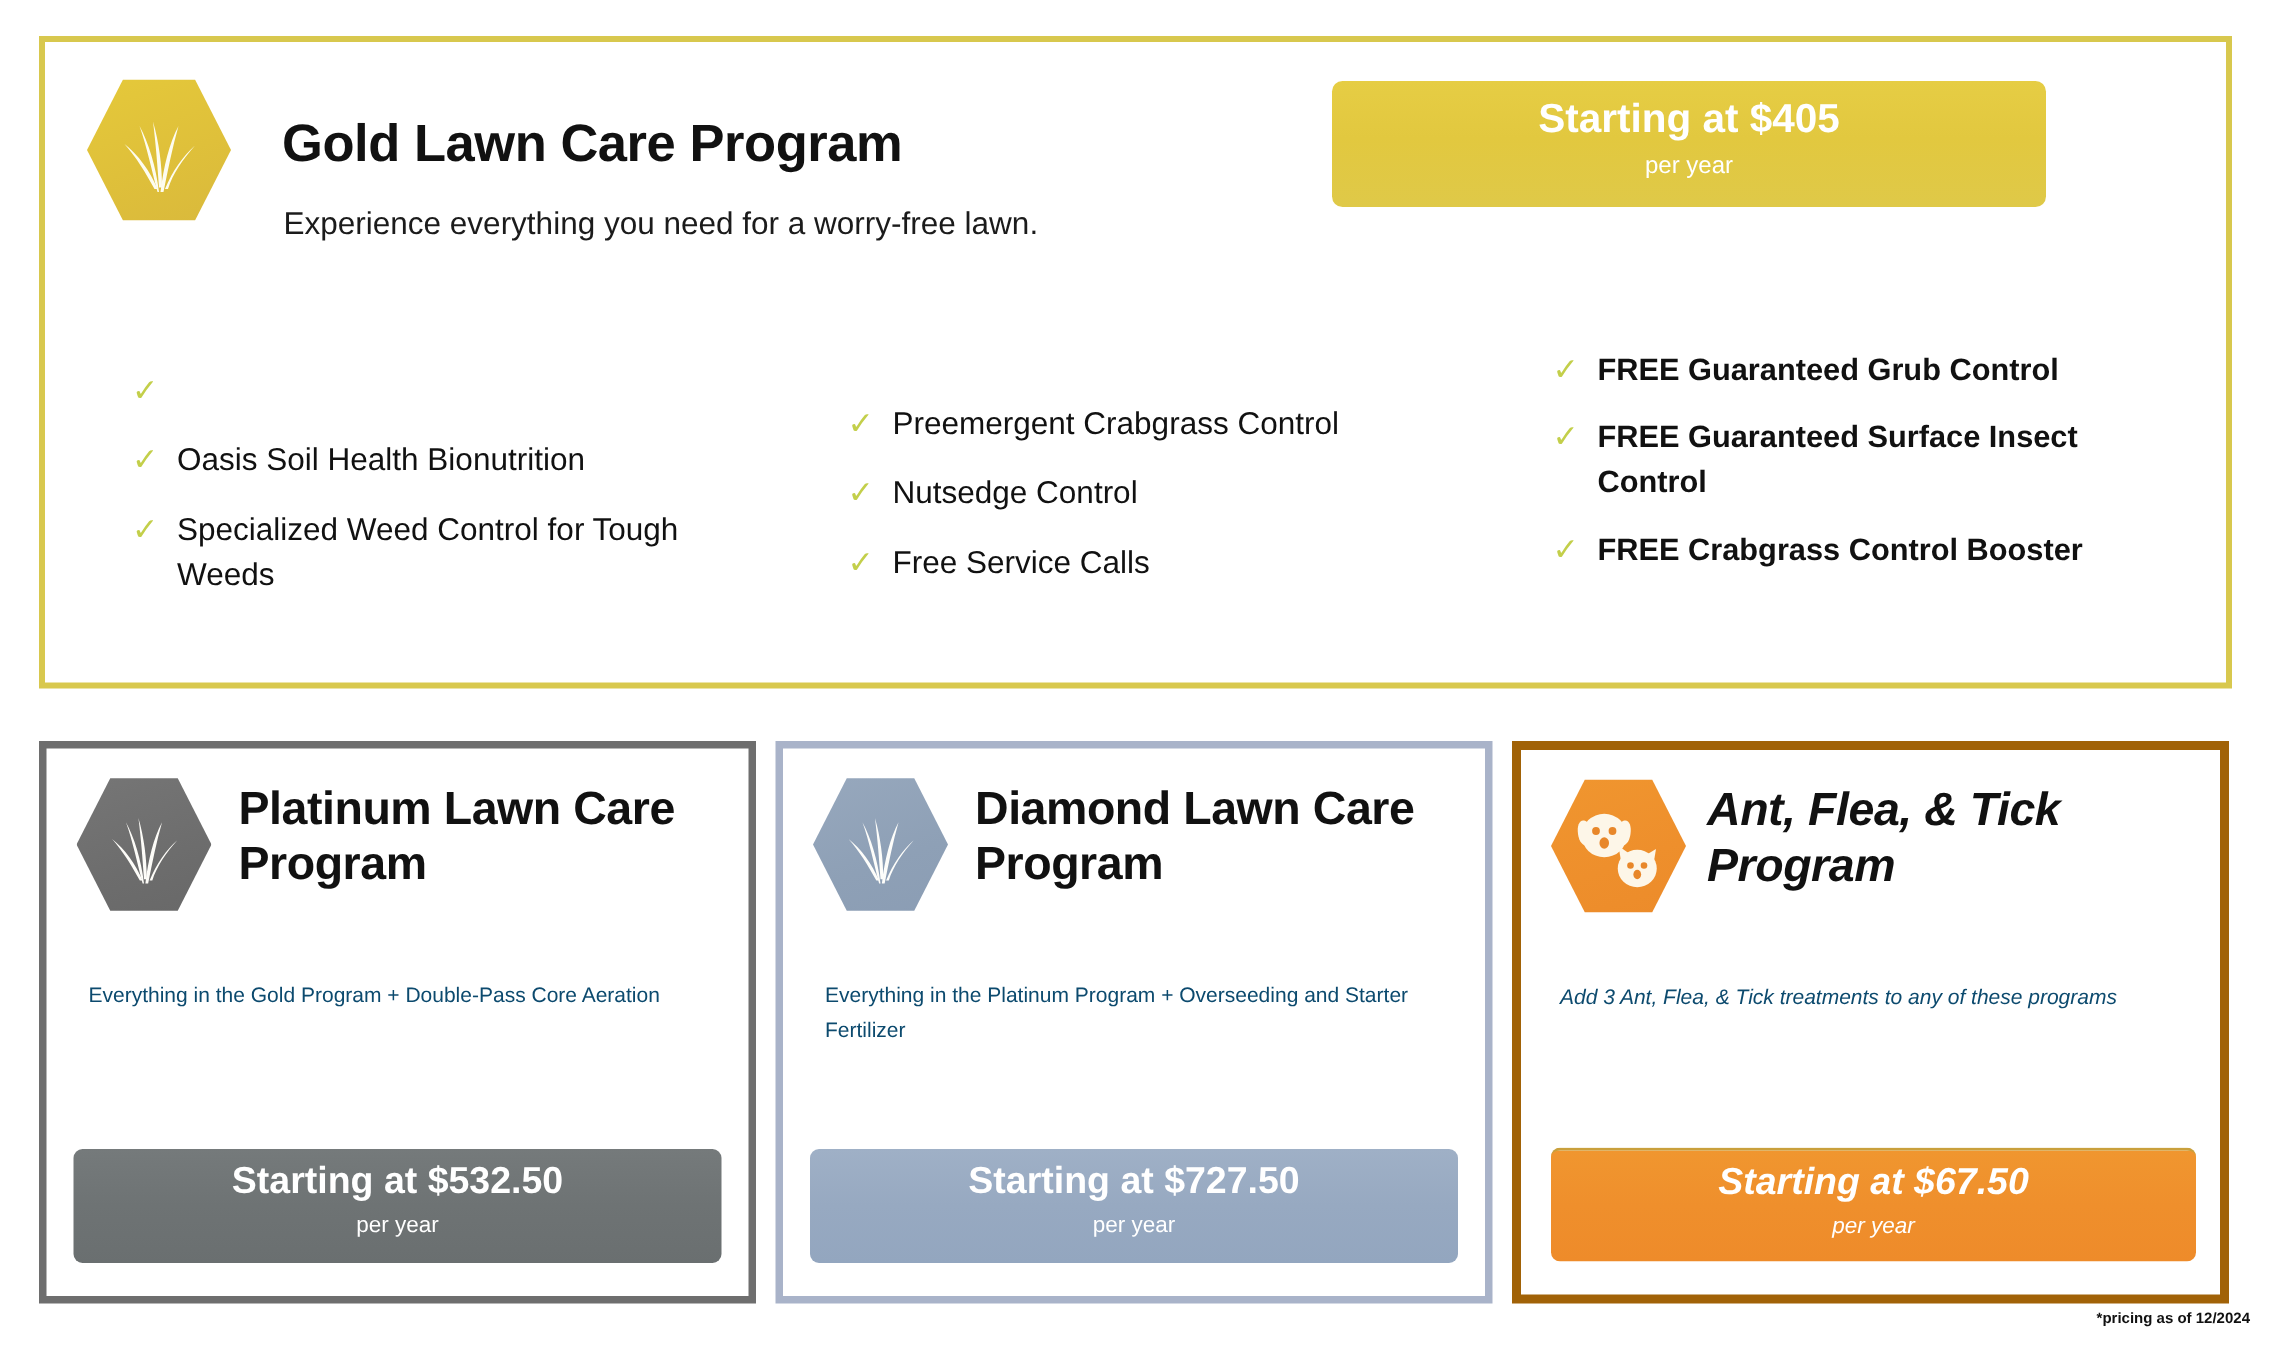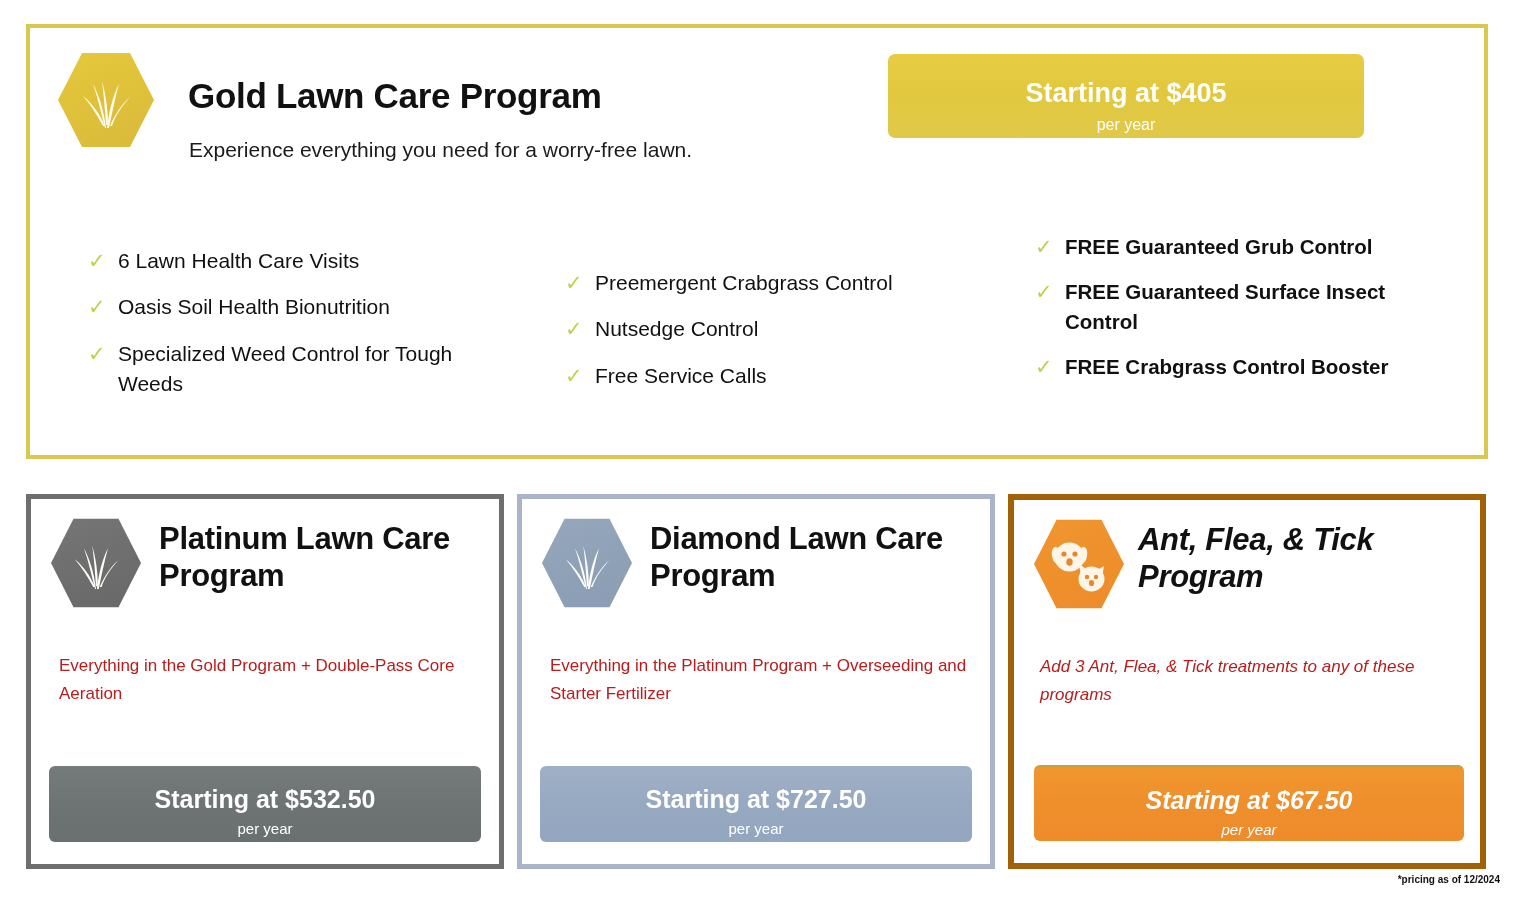--- a/index.html
+++ b/index.html
@@ -51,21 +51,21 @@
   }
 
   #gold-badge {
     position: absolute;
     left: 858px; top: 26px;
     width: 476px; height: 84px;
     border-radius: 7px;
     background: linear-gradient(180deg, #e6cd44 0%, #e2c83f 45%, #dfc948 100%);
     text-align: center;
     color: #ffffff;
-    padding-top: 25px;
+    padding-top: 11px;
   }
   #gold-badge .price { font-size: 27px; font-weight: bold; line-height: 1.1; }
   #gold-badge .per   { font-size: 16px; margin-top: 7px; }
 
   
   .gcol { position: absolute; }
   #gcol1 { left: 58px;  top: 218px; width: 420px; }
   #gcol2 { left: 535px; top: 240px; width: 430px; }
   #gcol3 { left: 1005px; top: 204px; width: 420px; }
 
@@ -118,34 +118,34 @@
     line-height: 1.18;
     letter-spacing: -0.3px;
     color: #111;
   }
   #pet-card .card-title { left: 124px; }
 
   .card-desc {
     position: absolute;
     left: 28px; top: 153px;
     width: 424px;
-    font-size: 17px;
+    font-size: 14px;
     line-height: 1.65;
-    color: #b91c1c;
+    color: #0c4a6e;
   }
   #pet-card .card-desc { left: 26px; }
 
   .card-badge {
     position: absolute;
     left: 18px; bottom: 22px;
     width: 432px; height: 76px;
     border-radius: 6px;
     text-align: center;
     color: #ffffff;
-    padding-top: 20px;
+    padding-top: 8px;
   }
   .card-badge .price { font-size: 25px; font-weight: bold; line-height: 1.1; }
   .card-badge .per   { font-size: 15px; margin-top: 6px; }
   #plat-badge { background: linear-gradient(180deg, #757a7b 0%, #6e7374 50%, #6a6f70 100%); }
   #dia-badge  { background: linear-gradient(180deg, #9fb0c6 0%, #97a9c1 50%, #93a6bf 100%); }
   #pet-badge  {
     background: linear-gradient(180deg, #f0962f 0%, #ef8f2c 50%, #ee8b2a 100%);
     border-top: 2px solid #c9a03c;
     left: 20px; width: 430px;
   }
@@ -178,21 +178,20 @@
   <div id="gold-sub">Experience everything you need for a worry-free lawn.</div>
 
   <div id="gold-badge">
     <div class="price">Starting at $405</div>
     <div class="per">per year</div>
   </div>
 
   <div id="gcol1" class="gcol">
     <div class="feat">
       <span class="chk">✓</span>
-      <span>6 Lawn Health Care Visits</span>
     </div>
     <div class="feat">
       <span class="chk">✓</span>
       <span>Oasis Soil Health Bionutrition</span>
     </div>
     <div class="feat">
       <span class="chk">✓</span>
       <span>Specialized Weed Control for Tough Weeds</span>
     </div>
   </div>

